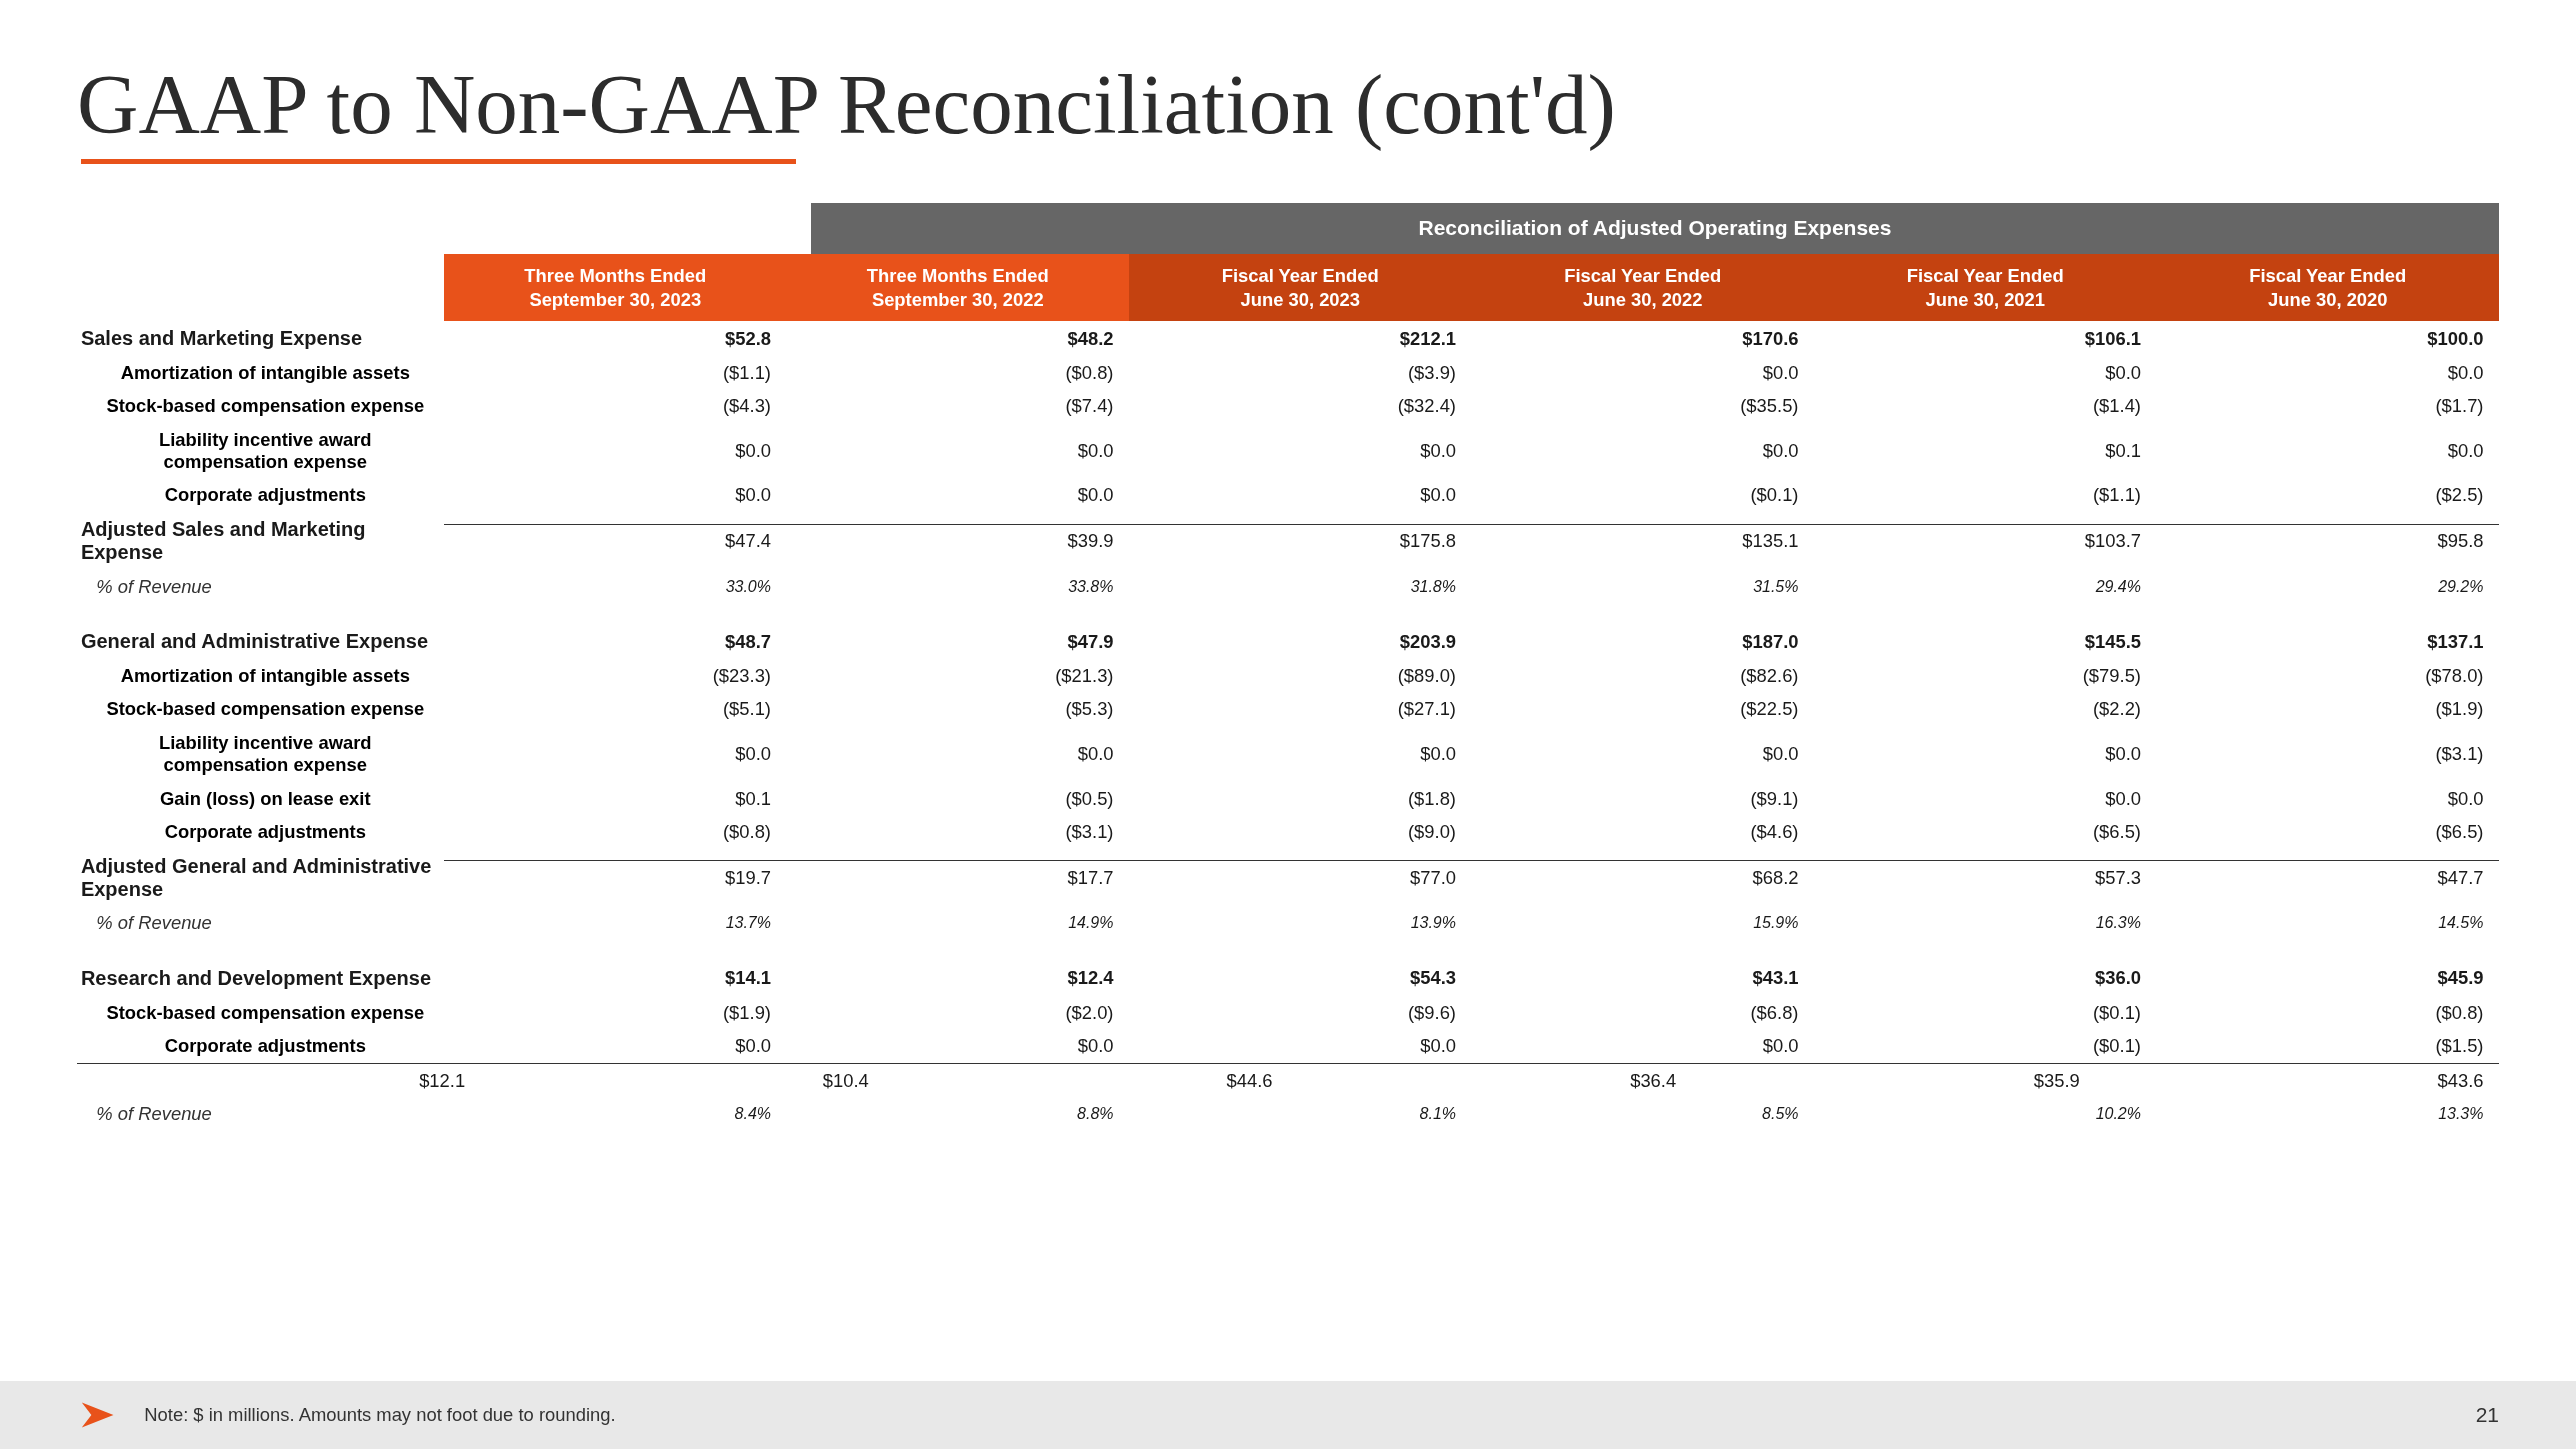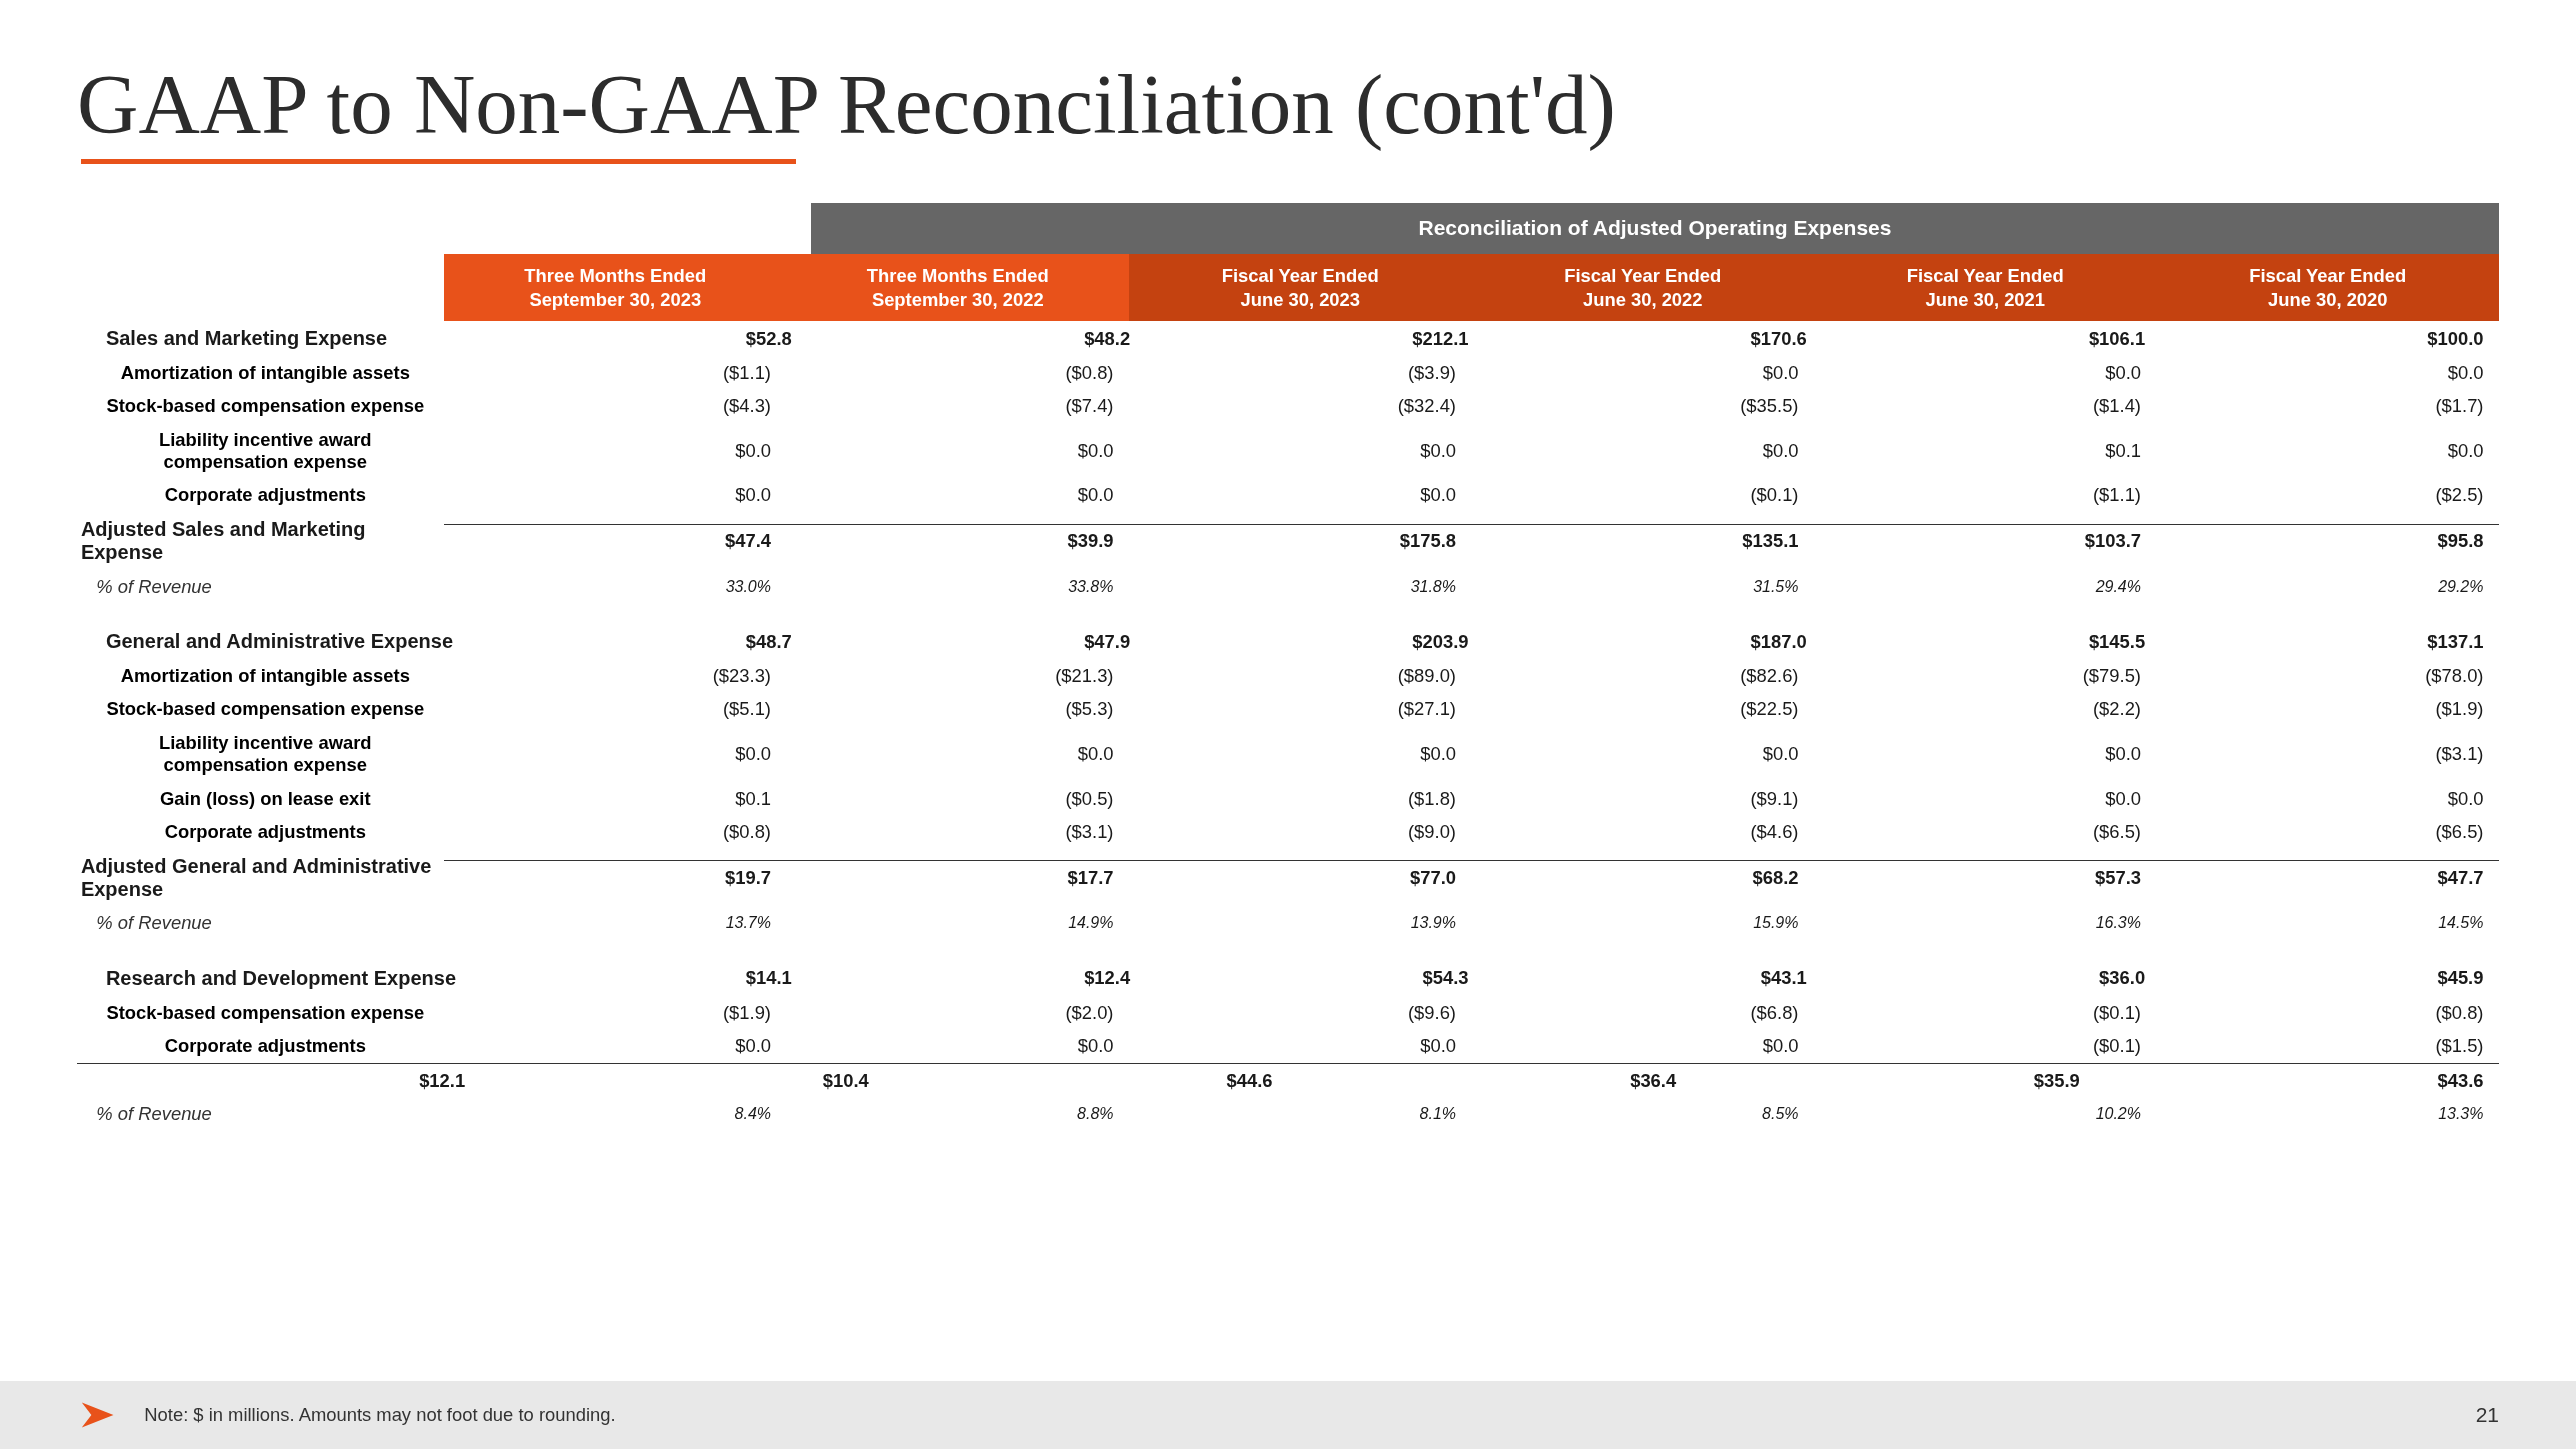--- a/index.html
+++ b/index.html
@@ -87,21 +87,20 @@
     .table-row {
       display: flex;
       align-items: center;
       border-bottom: none;
     }
 
     .table-row.section-header .row-label {
       font-weight: bold;
       font-size: 20px;
       color: #1a1a1a;
-      margin-left: 25px;
     }
 
     .table-row.sub-row .row-label {
       font-weight: bold;
       font-size: 18.4px;
       color: #000000;
       padding-left: 19.3px;
       text-align: center;
     }
 
@@ -138,21 +137,21 @@
       padding: 5.8px 15.5px 5.8px 7.7px;
       font-size: 18.4px;
       color: #1a1a1a;
     }
 
     .table-row.section-header .cell {
       font-weight: bold;
     }
 
     .table-row.adjusted-row .cell {
-      font-weight: bold;
+      font-weight: normal;
       border-top: 1.9px solid #333333;
     }
 
     .table-row.percent-row .cell {
       font-style: italic;
       font-size: 16px;
     }
 
     .section-gap {
       height: 21px;

